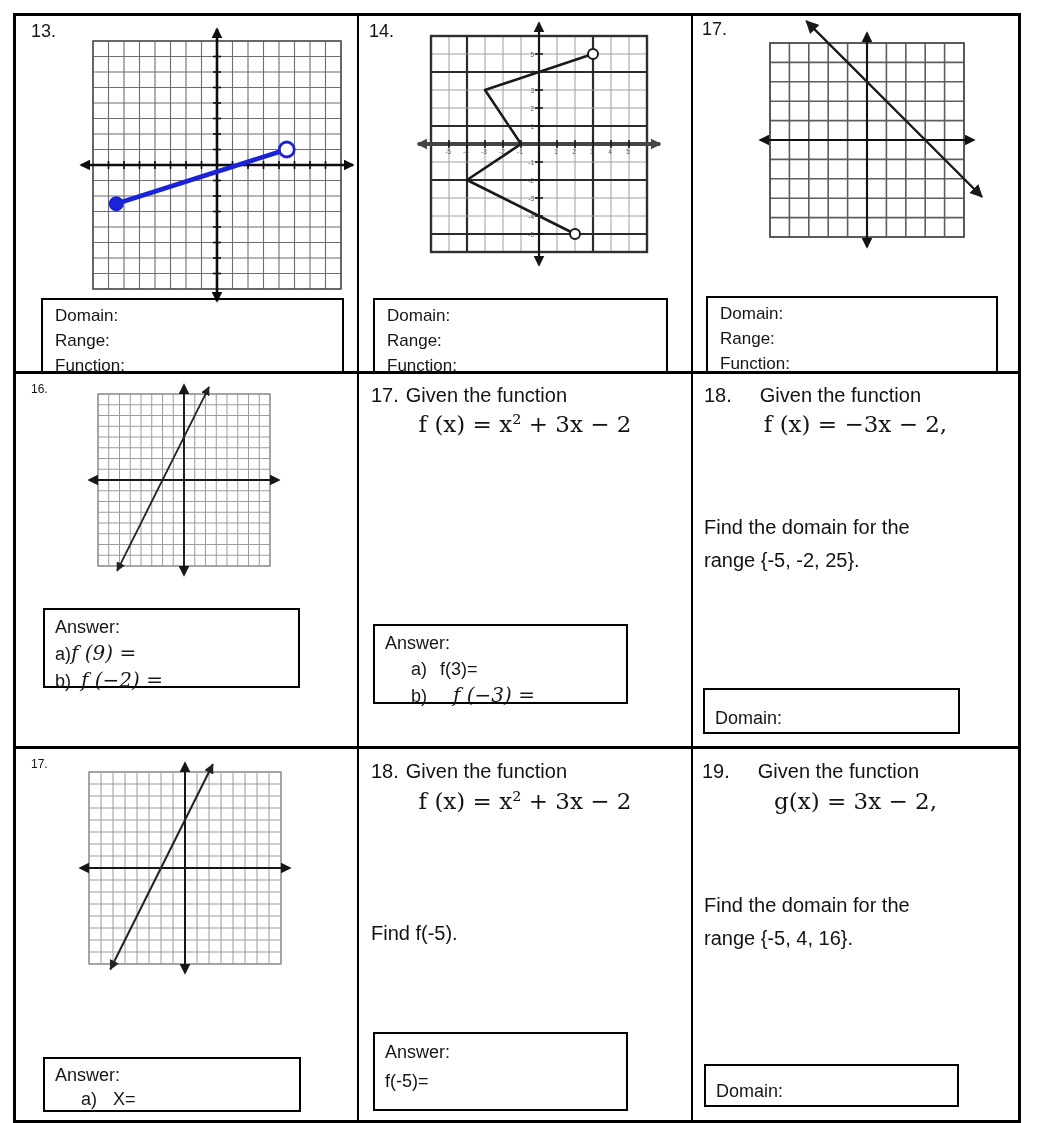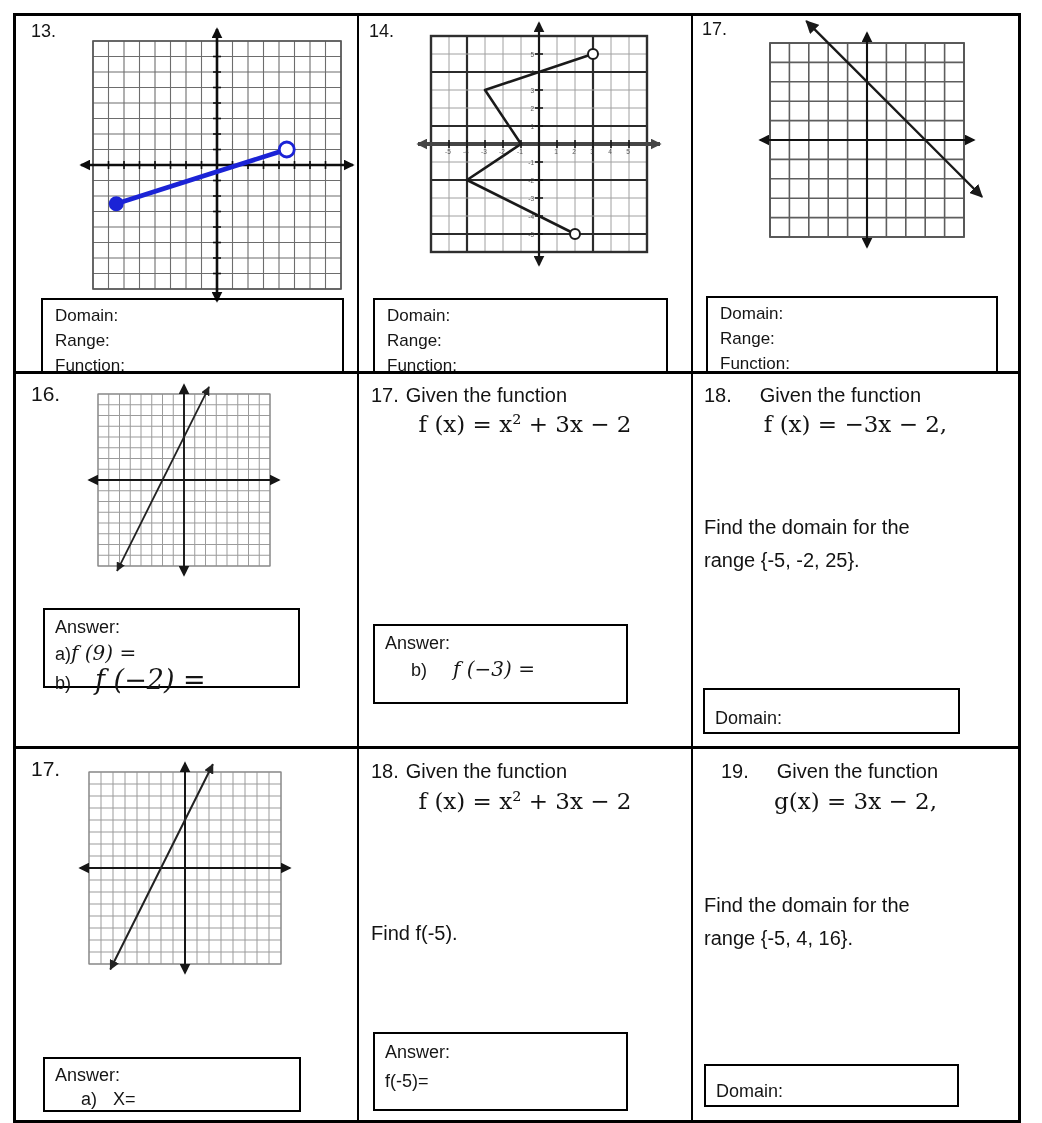--- a/index.html
+++ b/index.html
@@ -4,21 +4,21 @@
 <style>
   html,body{margin:0;padding:0;background:#fff;width:1042px;height:1123px;overflow:hidden;
     font-family:"Liberation Sans",sans-serif;color:#111;}
   #sheet{position:absolute;left:13px;top:13px;width:1008px;height:1110px;border:3px solid #000;
     box-sizing:border-box;display:grid;grid-template-columns:343px 334px 325px;
     grid-template-rows:358px 375px 371px;background:#5eead4;}
   .cell{position:relative;box-sizing:border-box;background:#fff;}
   .bR{border-right:2px solid #000;}
   .bB{border-bottom:3px solid #000;}
   .pnum{position:absolute;font-size:18px;color:#151515;}
-  .pnum.sm{font-size:21px;}
+  .pnum.sm{font-size:12px;}
   .graph{position:absolute;}
   .drfbox{position:absolute;border:2px solid #000;box-sizing:border-box;
     font-size:17px;line-height:25px;padding:3px 0 0 12px;color:#151515;}
   .ansbox{position:absolute;border:2px solid #000;box-sizing:border-box;
     font-size:18px;line-height:26px;padding:4px 0 0 10px;color:#151515;}
   .dombox{position:absolute;border:2px solid #000;box-sizing:border-box;font-size:18px;color:#151515;}
   .dombox .lbl{position:absolute;left:10px;bottom:3px;}
   .heading{position:absolute;font-size:20px;color:#131313;white-space:nowrap;}
   .heading .gap-sm{margin-left:7px;}
   .heading .gap-lg{margin-left:28px;}
@@ -306,31 +306,32 @@
         <line x1="14" y1="175.25" x2="186" y2="175.25" stroke="#9b9b9b" stroke-width="1"></line>
         <line x1="14" y1="186" x2="186" y2="186" stroke="#9b9b9b" stroke-width="1"></line>
         <rect x="14" y="14" width="172" height="172" fill="none" stroke="#8a8a8a" stroke-width="1.2"></rect>
         <line x1="5" y1="100" x2="195" y2="100" stroke="#161616" stroke-width="1.9" marker-start="url(#g16-m0)" marker-end="url(#g16-m0)"></line>
         <line x1="100" y1="195" x2="100" y2="5" stroke="#161616" stroke-width="1.9" marker-start="url(#g16-m0)" marker-end="url(#g16-m0)"></line>
         <polyline points="33.349999999999994,190.29999999999998 124.72500000000001,7.550000000000004" fill="none" stroke="#222" stroke-width="1.8" stroke-linecap="round" stroke-linejoin="round" marker-start="url(#g16-m1)" marker-end="url(#g16-m2)"></polyline>
       </svg>
     <div class="ansbox" style="left:27px;top:234px;width:257px;height:80px">
       <div>Answer:</div>
       <div><span>a)</span><span class="math" style="font-size:20px">f (9) =</span></div>
-      <div><span>b)</span><span class="math" style="font-size:27px;margin-left:24px">f (−2) =</span></div>
+      <div><span>b)</span><span class="math" style="font-size:20px;margin-left:10px">f (−2) =</span></div>
     </div>
   </div>
 
   <div class="cell bR bB">
     <div class="heading" style="left:12px;top:10px">
       <span>17.</span><span class="gap-sm">Given the function</span>
     </div>
     <div class="formula" style="top:37px">f (x) = x² + 3x − 2</div>
     <div class="ansbox" style="left:14px;top:250px;width:255px;height:80px">
       <div>Answer:</div>
+      <div class="ind"><span>a)</span><span style="margin-left:13px">f(3)=</span></div>
       <div class="ind"><span>b)</span><span class="math" style="font-size:20px;margin-left:26px">f (−3) =</span></div>
     </div>
   </div>
 
   <div class="cell bB">
     <div class="heading" style="left:11px;top:10px">
       <span>18.</span><span class="gap-lg">Given the function</span>
     </div>
     <div class="formula" style="top:37px">f (x) = −3x − 2,</div>
     <div class="body-text" style="left:11px;top:97px">
@@ -409,21 +410,21 @@
     <div class="body-text" style="left:12px;top:128px">
       <div>Find f(-5).</div>
     </div>
     <div class="ansbox" style="left:14px;top:283px;width:255px;height:79px;line-height:29px">
       <div>Answer:</div>
       <div>f(-5)=</div>
     </div>
   </div>
 
   <div class="cell">
-    <div class="heading" style="left:28px;top:11px">
+    <div class="heading" style="left:9px;top:11px">
       <span>19.</span><span class="gap-lg">Given the function</span>
     </div>
     <div class="formula" style="top:39px">g(x) = 3x − 2,</div>
     <div class="body-text" style="left:11px;top:100px">
       <div>Find the domain for the</div>
       <div>range {-5, 4, 16}.</div>
     </div>
     <div class="dombox" style="left:11px;top:315px;width:255px;height:43px">
       <span class="lbl">Domain:</span>
     </div>

